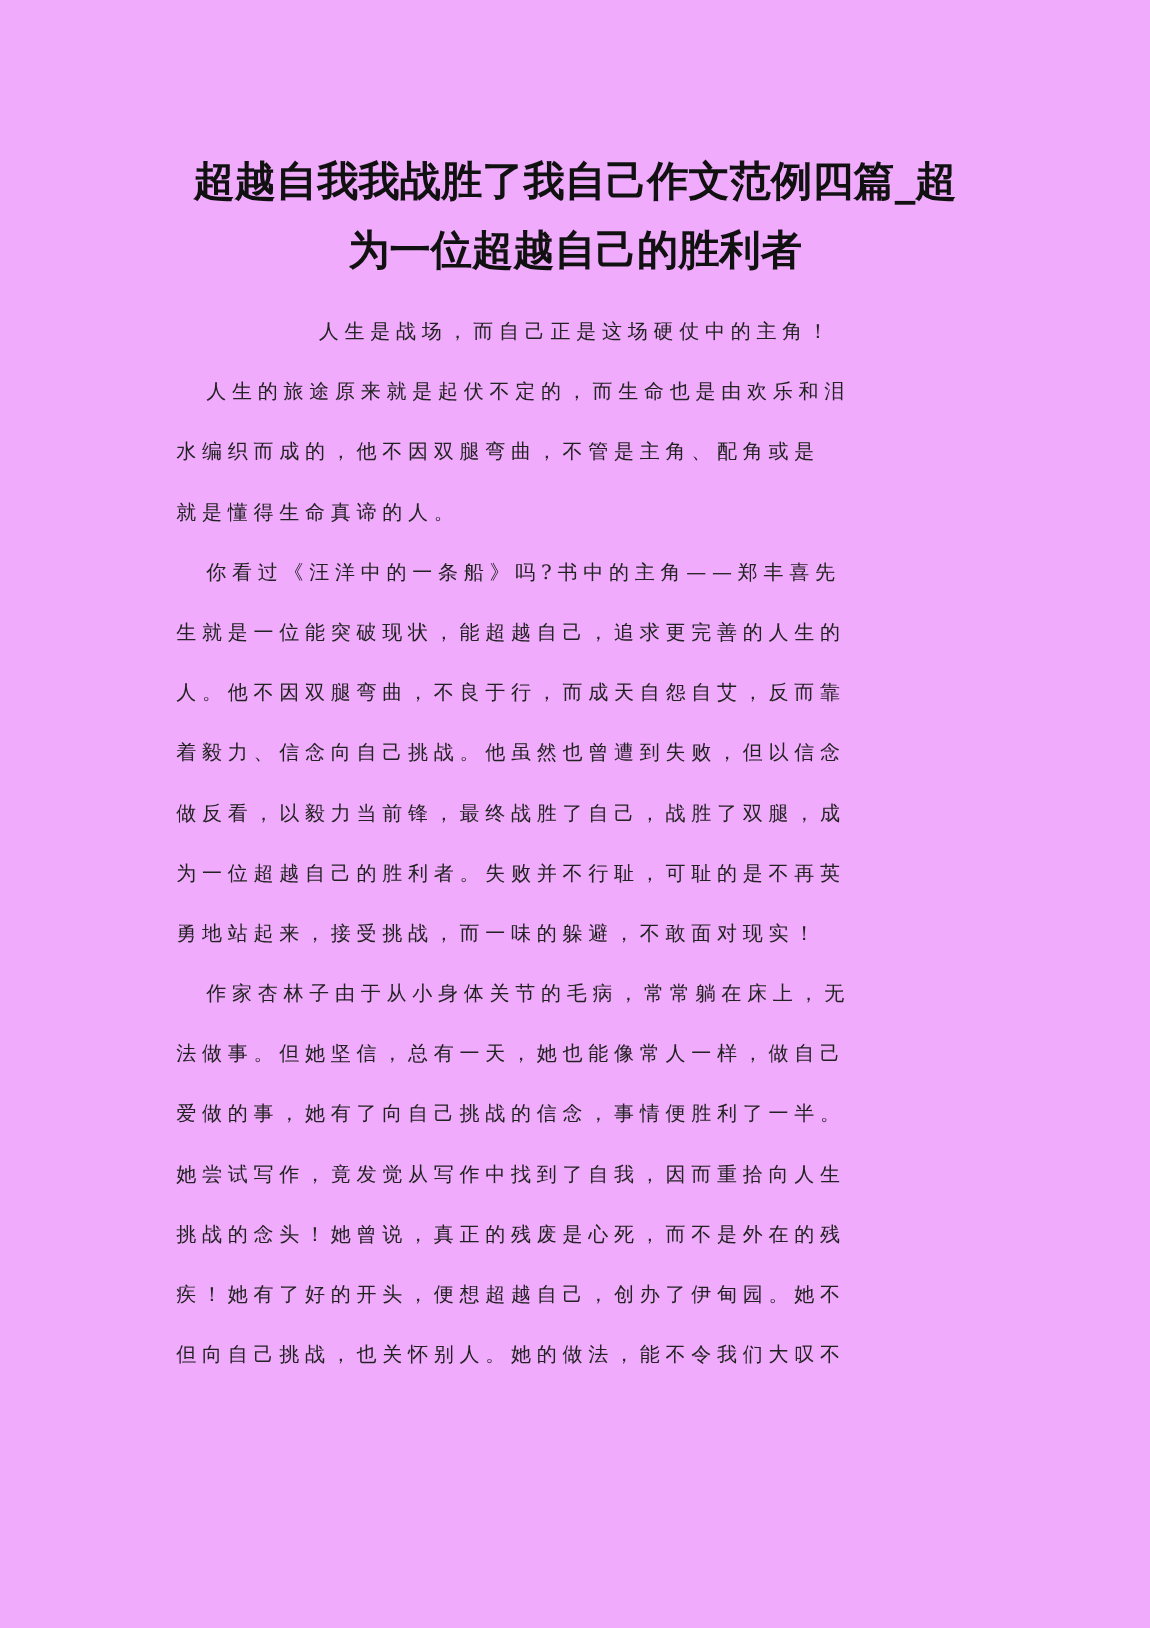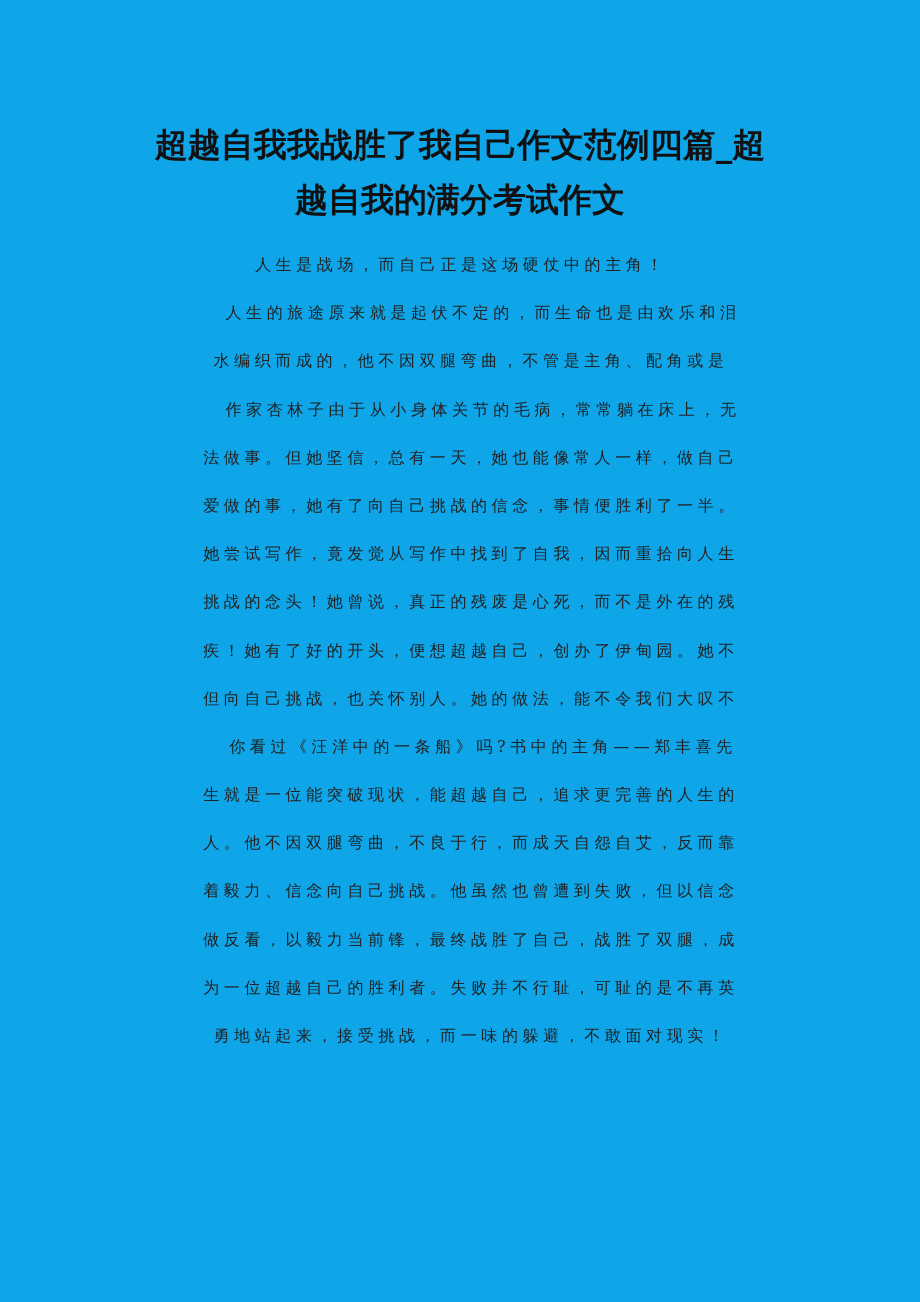--- a/index.html
+++ b/index.html
@@ -1,19 +1,19 @@
 <!DOCTYPE html>
 <html><head>
   <meta charset="utf-8">
   <style>
     html, body { margin: 0; padding: 0; background: #ffffff; }
     body { width: 920px; height: 1302px; position: relative; overflow: hidden; }
     .page {
       position: absolute; left: 0; top: 0; width: 920px; height: 1302px;
-      background: #0ea5e9;
+      background: #f0abfc;
     }
     .title {
       position: absolute; left: 140px; width: 640px; top: 117px;
       text-align: center;
       font-family: "DejaVu Sans", sans-serif;
       font-weight: bold;
       font-size: 33px;
       line-height: 55px;
       color: #111111;
       letter-spacing: 0px;
@@ -21,55 +21,55 @@
     .body {
       position: absolute; left: 141px; width: 660px; top: 241px;
       font-family: "DejaVu Serif", serif;
       font-size: 16px;
       color: #222222;
     }
     .line {
       height: 48.2px; line-height: 48.2px;
       white-space: nowrap;
       letter-spacing: 4.6px;
-      text-align: center;
     }
     .line.center { text-align: center; width: 640px; }
     .line.indent { padding-left: 24px; }
   </style>
 </head>
 <body>
 
 <div class="page">
   <div class="title">
     <div>超越自我我战胜了我自己作文范例四篇_超</div>
-    <div>越自我的满分考试作文</div>
+    <div>为一位超越自己的胜利者</div>
   </div>
 
   <div class="body">
     <div class="line center">人生是战场，而自己正是这场硬仗中的主角！</div>
 
     <div>
       <div class="line indent">人生的旅途原来就是起伏不定的，而生命也是由欢乐和泪</div>
       <div class="line">水编织而成的，他不因双腿弯曲，不管是主角、配角或是</div>
+      <div class="line">就是懂得生命真谛的人。</div>
+    </div>
+
+    <div>
+      <div class="line indent">你看过《汪洋中的一条船》吗?书中的主角——郑丰喜先</div>
+      <div class="line">生就是一位能突破现状，能超越自己，追求更完善的人生的</div>
+      <div class="line">人。他不因双腿弯曲，不良于行，而成天自怨自艾，反而靠</div>
+      <div class="line">着毅力、信念向自己挑战。他虽然也曾遭到失败，但以信念</div>
+      <div class="line">做反看，以毅力当前锋，最终战胜了自己，战胜了双腿，成</div>
+      <div class="line">为一位超越自己的胜利者。失败并不行耻，可耻的是不再英</div>
+      <div class="line">勇地站起来，接受挑战，而一味的躲避，不敢面对现实！</div>
     </div>
 
     <div>
       <div class="line indent">作家杏林子由于从小身体关节的毛病，常常躺在床上，无</div>
       <div class="line">法做事。但她坚信，总有一天，她也能像常人一样，做自己</div>
       <div class="line">爱做的事，她有了向自己挑战的信念，事情便胜利了一半。</div>
       <div class="line">她尝试写作，竟发觉从写作中找到了自我，因而重拾向人生</div>
       <div class="line">挑战的念头！她曾说，真正的残废是心死，而不是外在的残</div>
       <div class="line">疾！她有了好的开头，便想超越自己，创办了伊甸园。她不</div>
       <div class="line">但向自己挑战，也关怀别人。她的做法，能不令我们大叹不</div>
     </div>
-
-    <div>
-      <div class="line indent">你看过《汪洋中的一条船》吗?书中的主角——郑丰喜先</div>
-      <div class="line">生就是一位能突破现状，能超越自己，追求更完善的人生的</div>
-      <div class="line">人。他不因双腿弯曲，不良于行，而成天自怨自艾，反而靠</div>
-      <div class="line">着毅力、信念向自己挑战。他虽然也曾遭到失败，但以信念</div>
-      <div class="line">做反看，以毅力当前锋，最终战胜了自己，战胜了双腿，成</div>
-      <div class="line">为一位超越自己的胜利者。失败并不行耻，可耻的是不再英</div>
-      <div class="line">勇地站起来，接受挑战，而一味的躲避，不敢面对现实！</div>
-    </div>
   </div>
 </div>
 
 </body></html>

